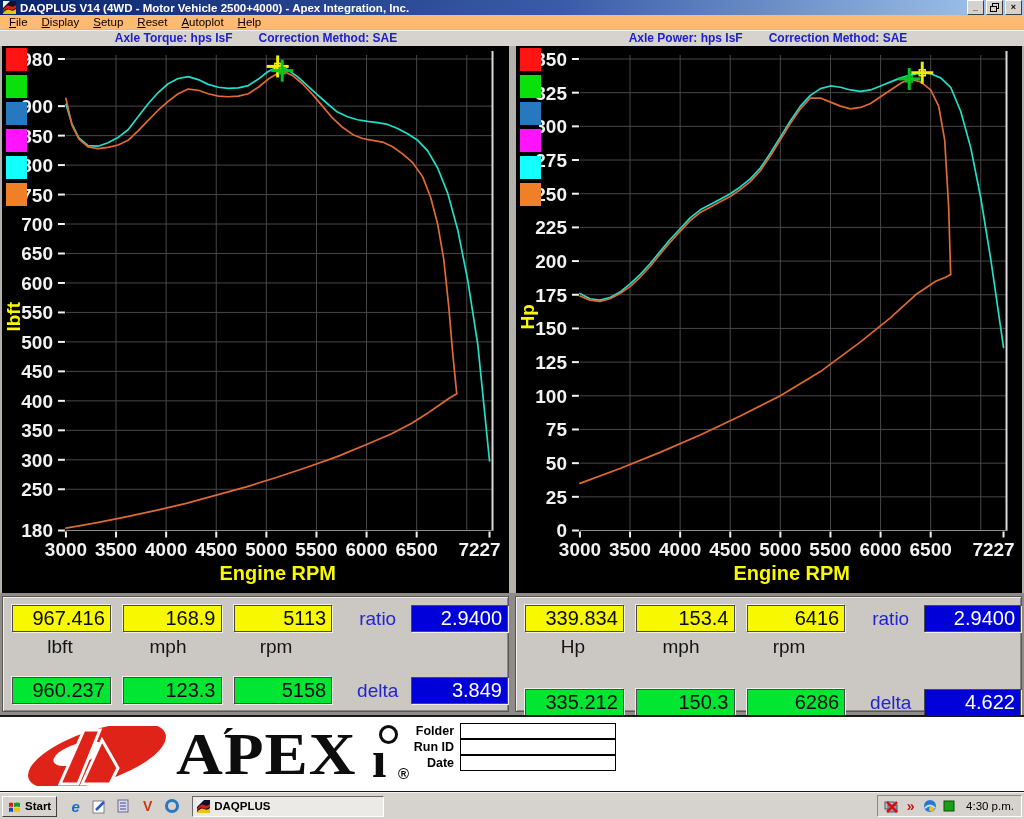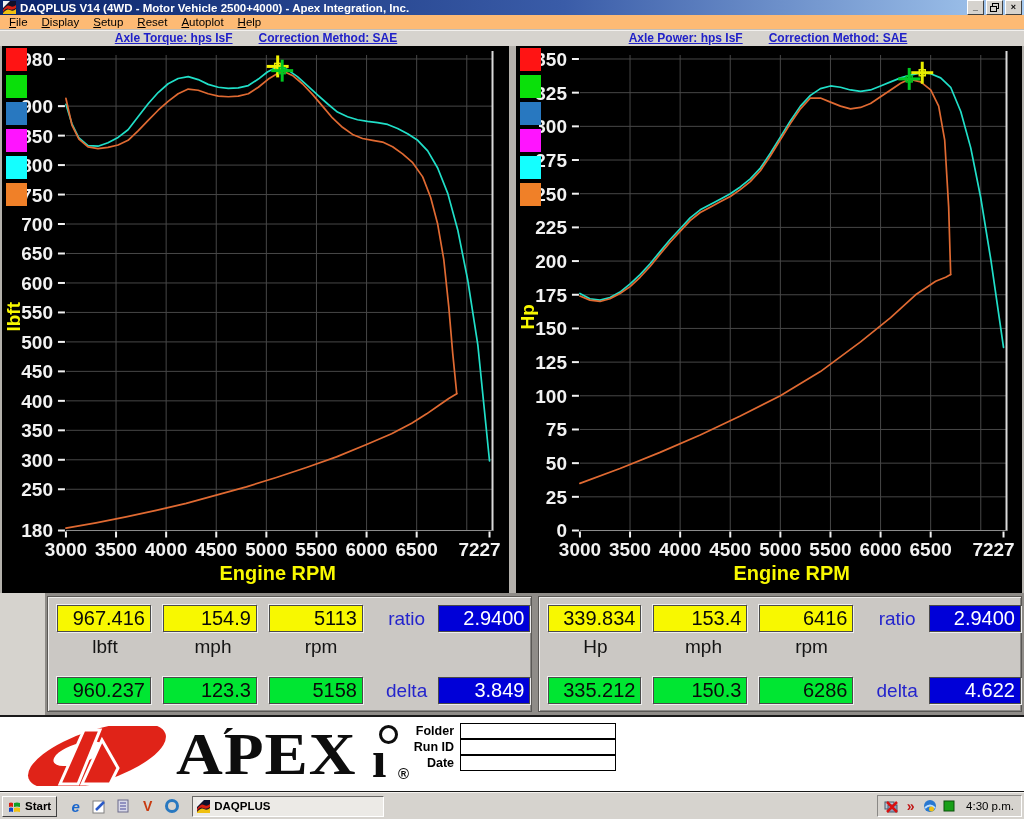--- a/index.html
+++ b/index.html
@@ -16,29 +16,29 @@
     border-color:#fff #404040 #404040 #fff;display:flex;align-items:center;justify-content:center;
     font-size:9px;color:#000;line-height:1;}
   
   .menubar{height:15px;background:#fdba74;display:flex;align-items:center;font-size:11.5px;color:#000;
     padding-left:2px;border-bottom:1px solid #c0bdb8;}
   .menu-item{padding:0 7px;}
   .menu-item u{text-decoration:underline;}
   
   .hdrstrip{height:16px;background:#d6d3ce;display:flex;font-size:12px;font-weight:bold;color:#2020c8;}
   .hdr-half{flex:1;display:flex;align-items:center;justify-content:center;gap:26px;background:#d6d3ce;
-    box-shadow:inset 0 1px 0 #f2f0ee;text-decoration:underline;}
+    box-shadow:inset 0 1px 0 #f2f0ee;}
   
   .charts{height:548px;display:flex;background:#b4b1ac;padding:0 2px;gap:7px;}
   .chart{position:relative;flex:1;background:#000;}
   .chart svg{display:block;width:100%;height:100%;}
   .swatches{position:absolute;left:4px;top:2px;display:flex;flex-direction:column;gap:4px;pointer-events:none;}
   .swatch{width:21px;height:23px;}
   
-  .readouts{height:122px;display:flex;background:#8f8c88;gap:6px;padding:3px 2px;margin-left:45px;}
+  .readouts{height:122px;display:flex;background:#8f8c88;gap:6px;padding:3px 2px;}
   .rpanel{flex:1;background:#cbc8c4;border:1px solid #5a5855;box-shadow:inset 1px 1px 0 #f0eeec, inset -1px -1px 0 #8a8885;position:relative;font-size:20px;}
   .vrow{position:absolute;left:0;right:0;display:flex;align-items:center;}
   .valbox{width:96px;height:25px;margin-left:12px;border:1px solid #4a4a4a;box-shadow:1px 1px 0 #efefef,-1px -1px 0 #efefef;
     display:flex;align-items:center;justify-content:flex-end;padding-right:5px;color:#0a0a0a;}
   .valbox:first-child{margin-left:9px;}
   .ylw{background:#f8f800;}
   .grn{background:#00e632;}
   .blubox{width:94px;height:25px;border:1px solid #4a4a4a;box-shadow:1px 1px 0 #efefef;background:#0000d8;color:#fff;
     display:flex;align-items:center;justify-content:flex-end;padding-right:5px;}
   .rd-label{color:#2424cc;font-size:19px;width:70px;text-align:center;margin-left:12px;}
@@ -317,21 +317,21 @@
           <div class="swatch" style="background: rgb(240, 128, 40);"></div>
         </div>
     </div>
   </div>
 
   <div class="readouts">
 
     <div class="rpanel">
       <div class="vrow" style="top:8px;">
         <div class="valbox ylw">967.416</div>
-        <div class="valbox ylw">154.9</div>
+        <div class="valbox ylw">168.9</div>
         <div class="valbox ylw">5113</div>
         <div class="rd-label">ratio</div>
         <div class="blubox">2.9400</div>
       </div>
       <div class="units-row">
         <div class="unit">lbft</div>
         <div class="unit">mph</div>
         <div class="unit">rpm</div>
       </div>
       <div class="vrow" style="top:80px;">
@@ -349,21 +349,21 @@
         <div class="valbox ylw">153.4</div>
         <div class="valbox ylw">6416</div>
         <div class="rd-label">ratio</div>
         <div class="blubox">2.9400</div>
       </div>
       <div class="units-row">
         <div class="unit">Hp</div>
         <div class="unit">mph</div>
         <div class="unit">rpm</div>
       </div>
-      <div class="vrow" style="top:80px;">
+      <div class="vrow" style="top:92px;">
         <div class="valbox grn">335.212</div>
         <div class="valbox grn">150.3</div>
         <div class="valbox grn">6286</div>
         <div class="rd-label">delta</div>
         <div class="blubox">4.622</div>
       </div>
     </div>
   </div>
 
   <div class="logostrip">

